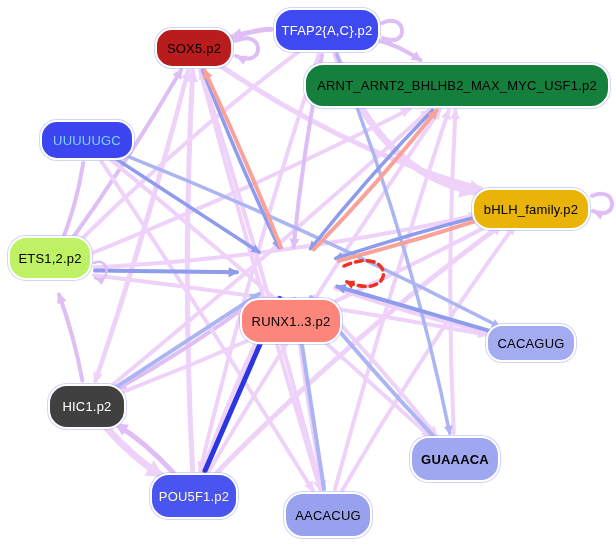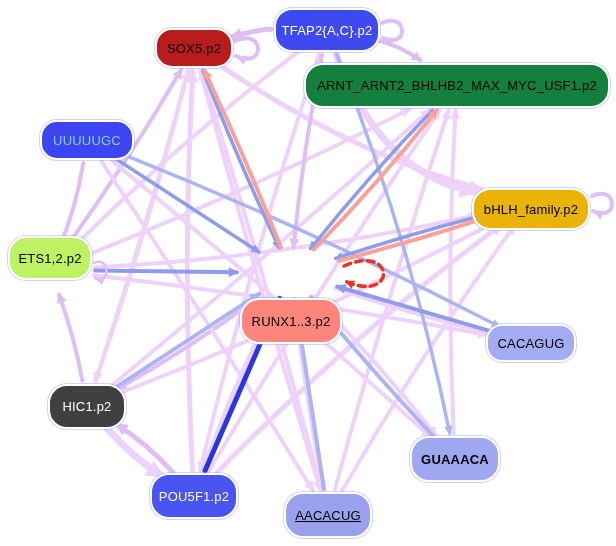--- a/index.html
+++ b/index.html
@@ -164,17 +164,17 @@
       </div>
       <div class="node" style="left: 48px; top: 383.5px; width: 78px; height: 45px; background: #404040; color: rgb(255, 255, 255); border-radius: 19px; box-shadow: rgba(150, 160, 240, 0.45) 0px 0px 0px 1px;">
         <span>HIC1.p2</span>
       </div>
       <div class="node" style="left: 410px; top: 436px; width: 90px; height: 46px; background: rgb(158, 167, 239); color: rgb(0, 0, 0); border-radius: 19px; box-shadow: rgba(150, 160, 240, 0.45) 0px 0px 0px 1px; font-weight: bold;">
         <span>GUAAACA</span>
       </div>
       <div class="node" style="left: 150px; top: 473px; width: 88px; height: 46px; background: rgb(73, 84, 241); color: #fef9c3; border-radius: 19px; box-shadow: rgba(150, 160, 240, 0.45) 0px 0px 0px 1px;">
         <span>POU5F1.p2</span>
       </div>
-      <div class="node" style="left: 284px; top: 492px; width: 88px; height: 46px; background: rgb(152, 161, 237); color: rgb(0, 0, 0); border-radius: 19px; box-shadow: rgba(150, 160, 240, 0.45) 0px 0px 0px 1px; text-decoration: underline;">
+      <div class="node" style="left: 284px; top: 492px; width: 88px; height: 46px; background: rgb(152, 161, 237); color: rgb(0, 0, 0); border-radius: 19px; box-shadow: rgba(150, 160, 240, 0.45) 0px 0px 0px 1px;">
         <span>AACACUG</span>
       </div>
     </div>
 </div>
 
 </body></html>

